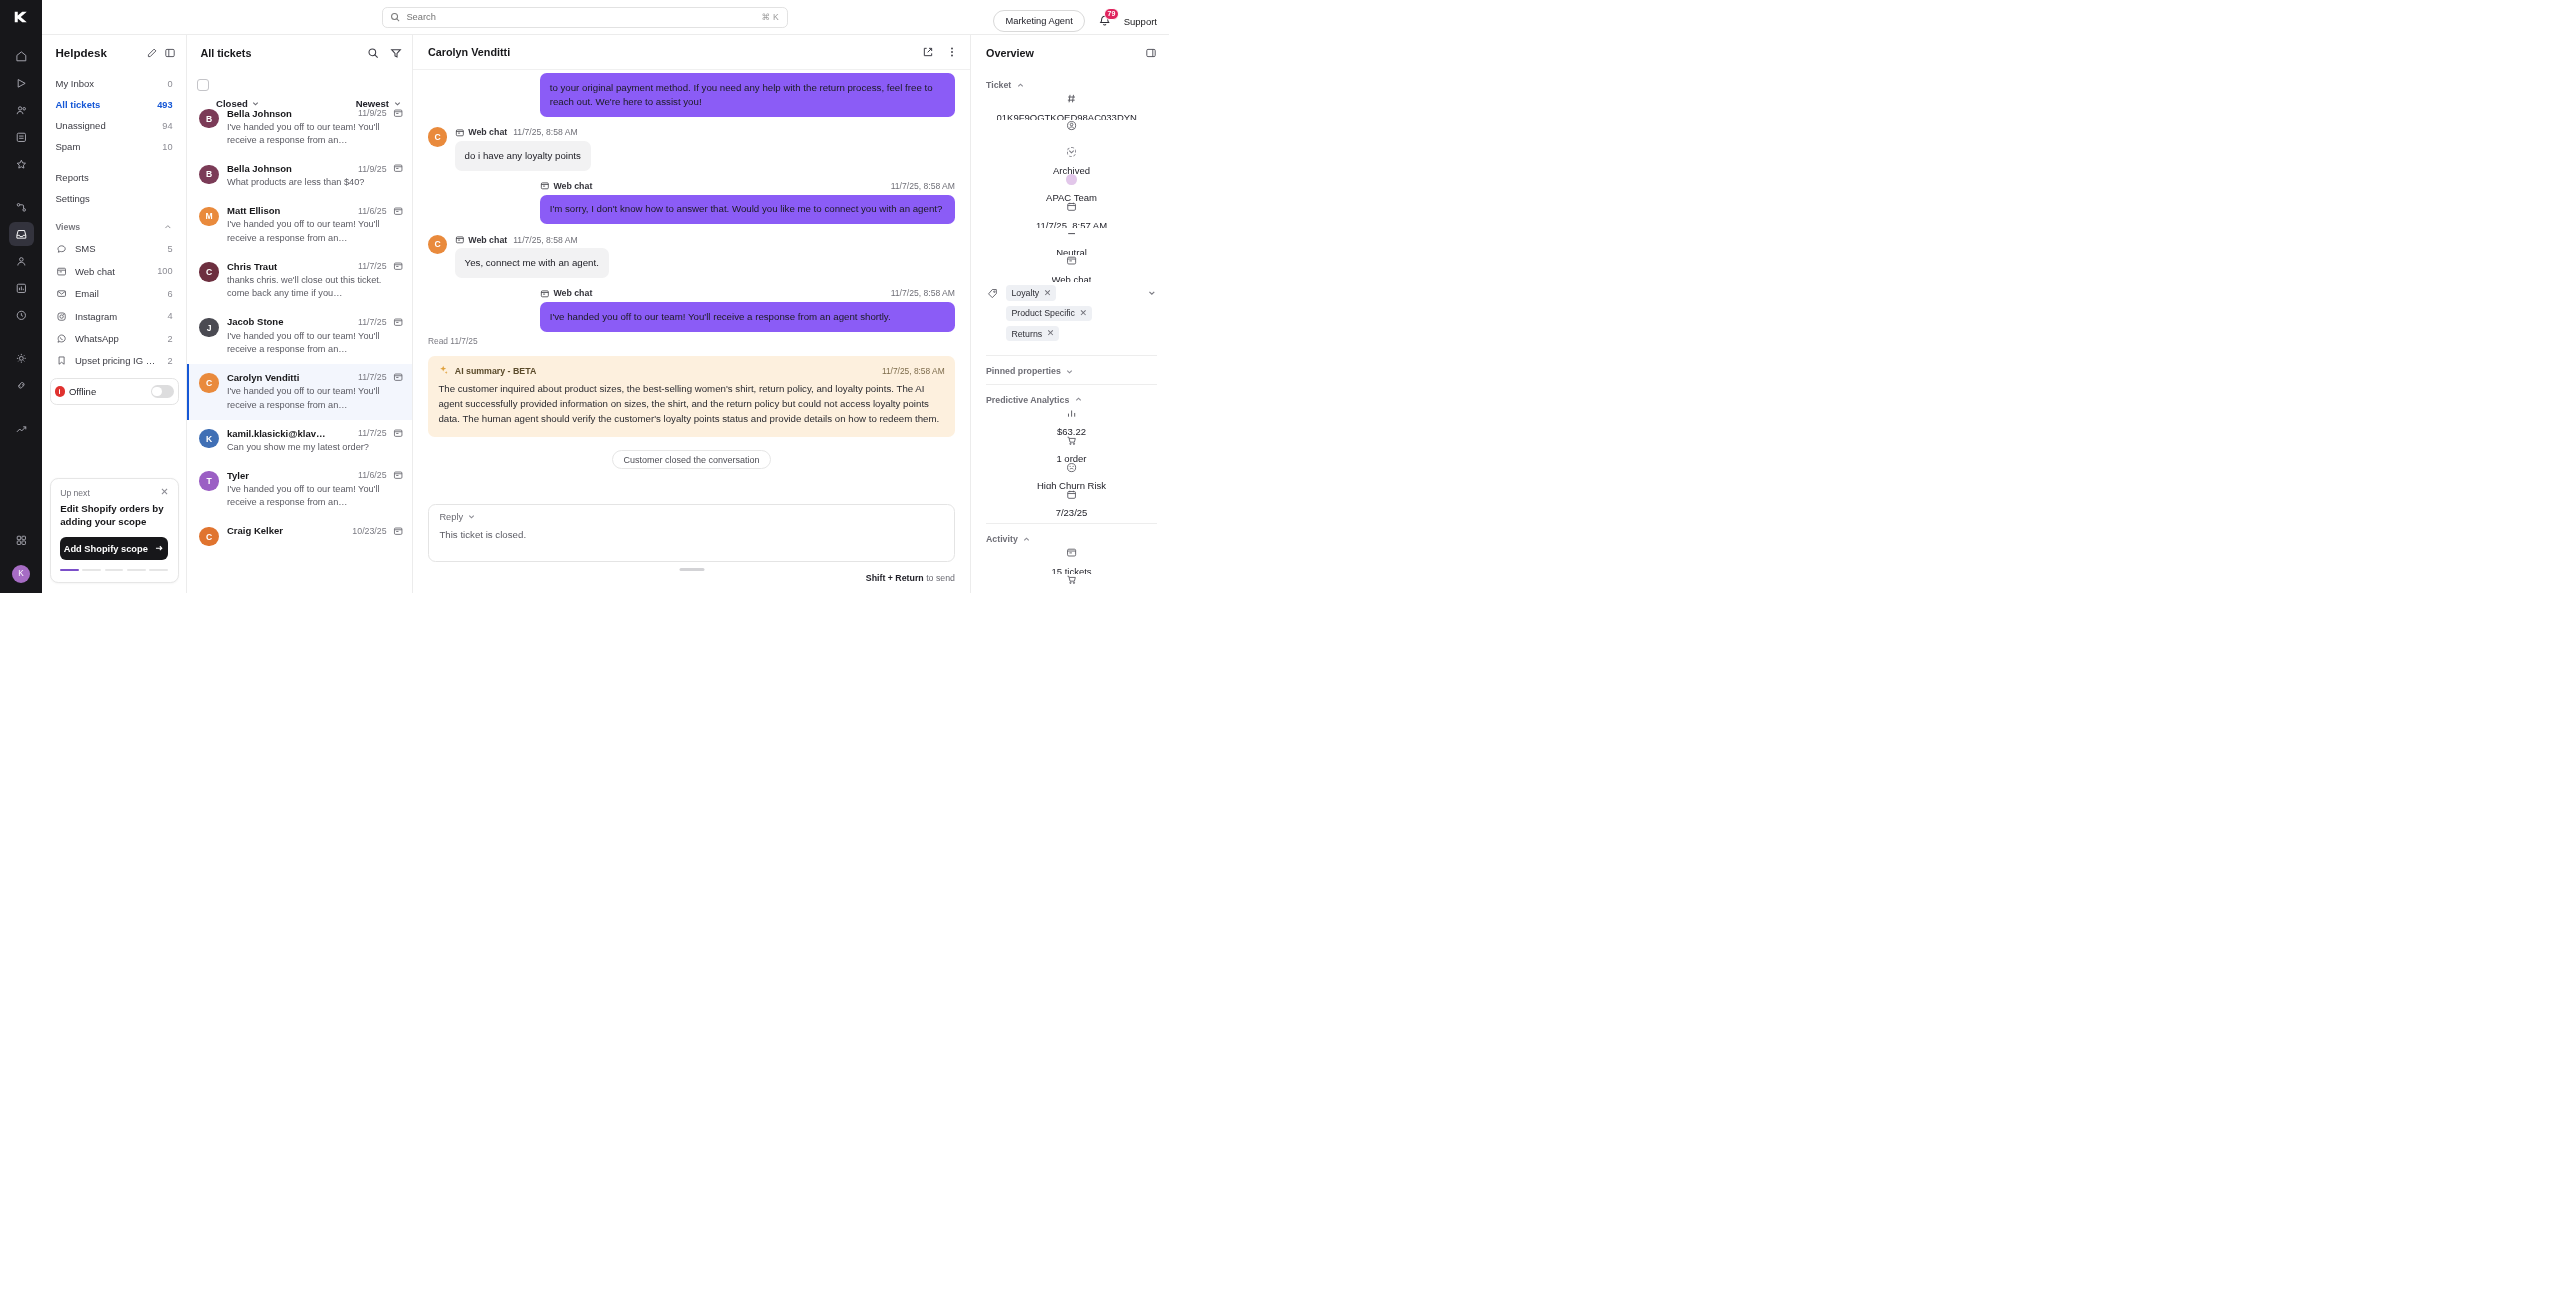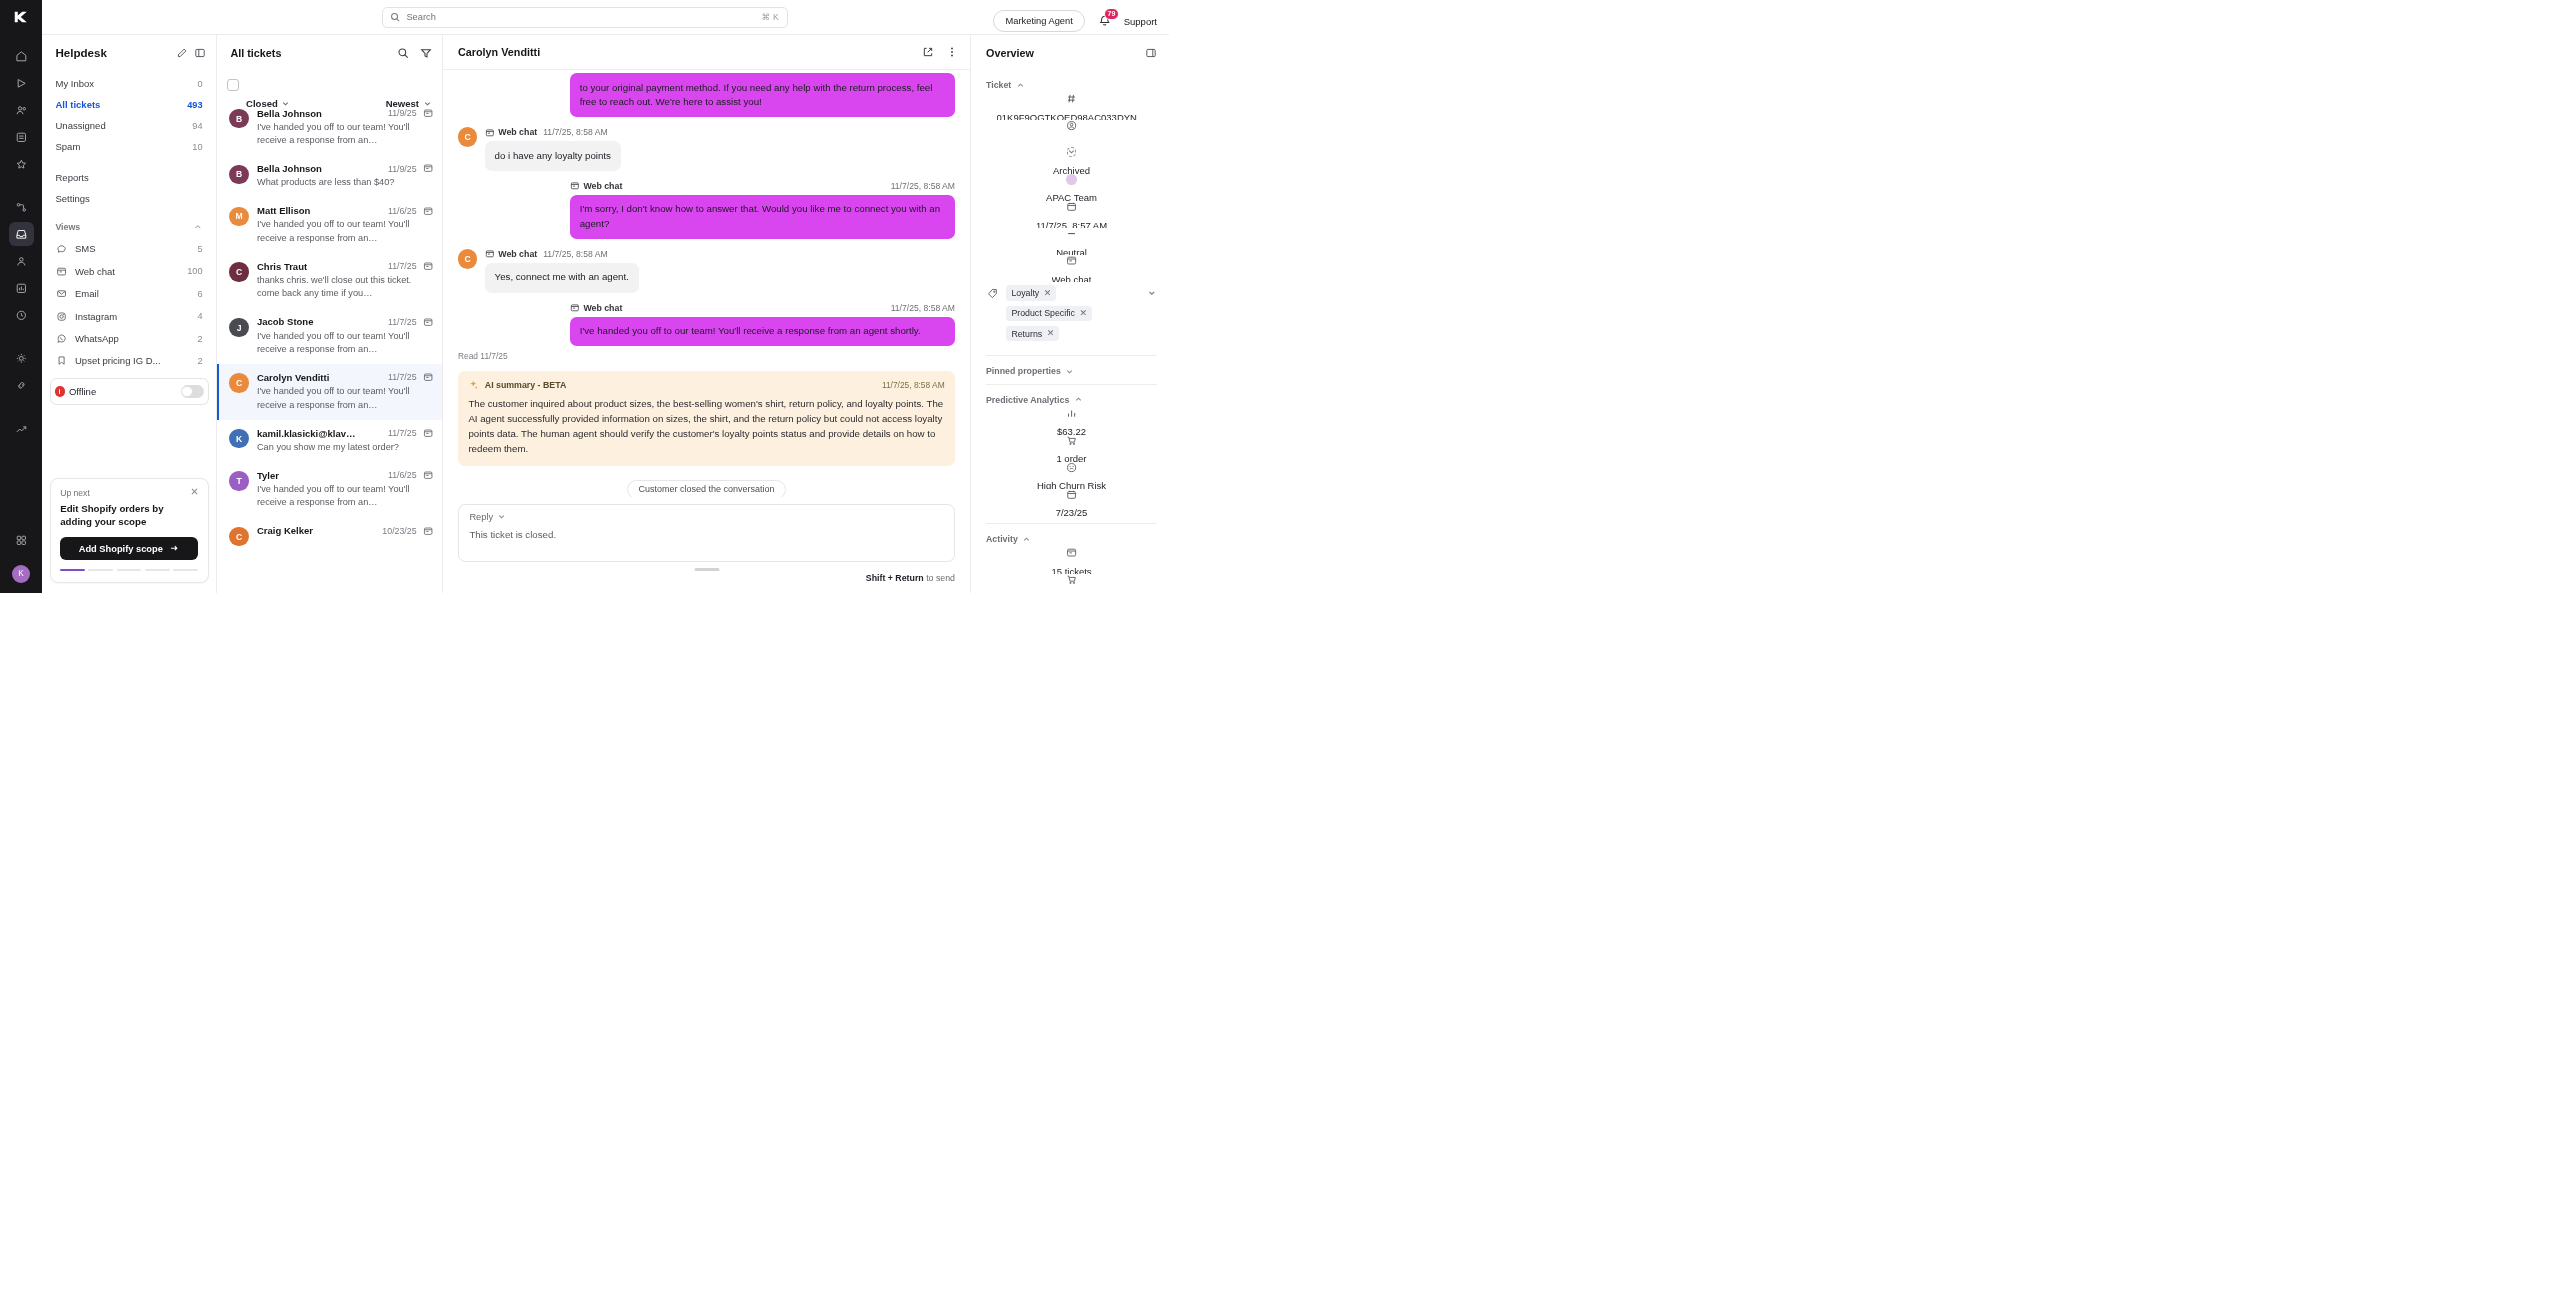--- a/index.html
+++ b/index.html
@@ -87,21 +87,21 @@
   .rail-avatar {
     width: 18px; height: 18px; border-radius: 50%;
     background: #a66cc4; color: #fff; font-size: 8.2px;
     display: flex; align-items: center; justify-content: center;
     margin-bottom: 10.4px;
   }
   .rail-grid { margin-bottom: 9px; }
 
   
   .sidebar {
-    width: 175px; border-right: 0.7px solid #ececec;
+    width: 145px; border-right: 0.7px solid #ececec;
     display: flex; flex-direction: column;
     background: #fff; position: relative;
   }
   .sb-head {
     height: 35px; display: flex; align-items: center;
     padding: 0 10.4px 0 13.4px; gap: 6px;
   }
   .sb-title { font-size: 11.6px; font-weight: 700; color: #17171a; flex: 1; }
   .sb-icon { color: #4a4a52; display: flex; }
   .sb-list { padding: 3px 7.5px 0 7.5px; }
@@ -195,21 +195,21 @@
   .conv { flex: 1; display: flex; flex-direction: column; min-width: 0; background: #fff; border-right: 0.7px solid #ececec; }
   .cv-head { height: 35px; display: flex; align-items: center; padding: 0 12px 0 15px; gap: 12px; border-bottom: 0.7px solid #f0f0f0; }
   .cv-title { font-size: 10.8px; font-weight: 700; color: #17171a; flex: 1; }
   .cv-head .ic { color: #3d3d45; display:flex; }
   .cv-scroll { flex: 1; overflow: hidden; padding: 0 15px; position: relative; }
 
   .msg { margin-top: 10.4px; max-width: 100%; }
   .msg-meta { display: flex; align-items: center; gap: 6px; font-size: 8.6px; color: #6f6f77; margin-bottom: 3.7px; }
   .msg-meta .chan { display: flex; align-items: center; gap: 3.7px; font-weight: 600; color: #33333a; font-size: 8.8px; }
   .bubble { border-radius: 6.7px; padding: 7.5px 9.7px; font-size: 9.7px; line-height: 1.5; color: #1b1b22; }
-  .bubble.agent { background: #d946ef; }
+  .bubble.agent { background: #8b5cf6; }
   .bubble.cust { background: #f2f2f3; }
 
   .row-in { display: flex; gap: 7.5px; align-items: flex-start; }
   .row-in .av { margin-top: 0; }
   .in-col { min-width: 0; }
   .out { display: flex; flex-direction: column; align-items: stretch; }
   .out .bubble { margin-left: 112px; }
   .out .msg-meta { margin-left: 112px; }
   .out .msg-meta .time { margin-left: auto; }
 

